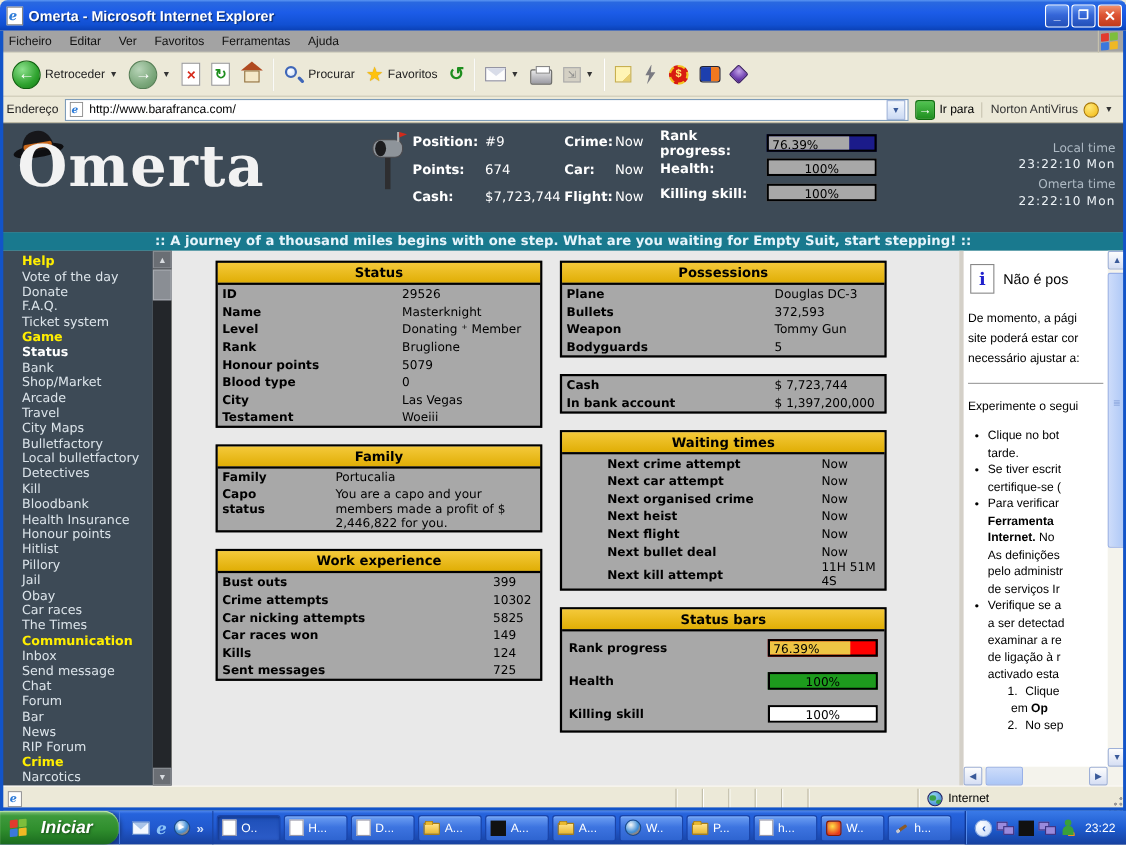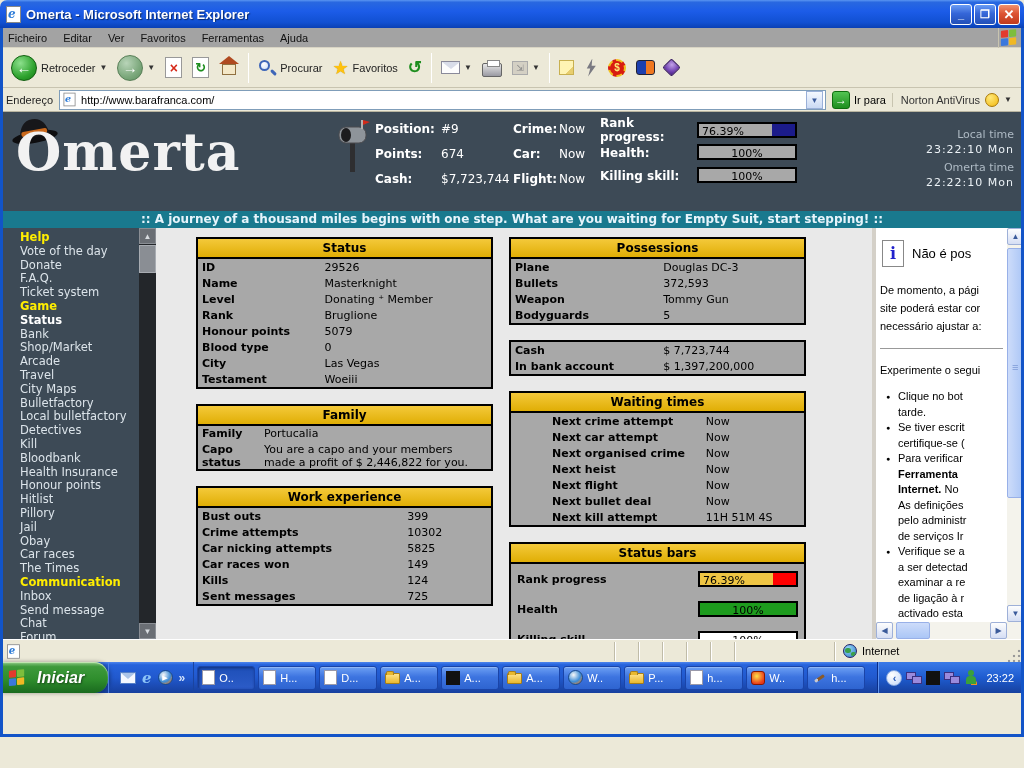--- a/index.html
+++ b/index.html
@@ -104,39 +104,39 @@
   .bar .blabel{position:absolute;inset:0;font-size:11px;line-height:16px;padding:0 3px;color:#000;}
   .hbars .row + .row .bar{margin-top:-2px;}
   .timezone{position:absolute;right:10px;top:16px;text-align:right;font-size:11px;}
   .timezone .tlabel{color:#AEBAC4;margin-bottom:2px;}
   .timezone .tval{color:#ECF2F6;letter-spacing:1px;margin-bottom:5px;margin-left:19px;}
   .mailbox{position:absolute;left:337px;top:8px;}
   .marquee{height:17px;background:#19798E;color:#E6F4FB;font-family:"DejaVu Sans",sans-serif;
     font-size:12px;font-weight:bold;text-align:center;line-height:16px;white-space:nowrap;overflow:hidden;}
 
   
-  .contentrow{display:flex;height:411px;}
+  .contentrow{display:flex;height:486px;}
   .sidebar{width:139px;background:#3D4A56;padding:3px 0 0 20px;font-family:"DejaVu Sans",sans-serif;
     font-size:11.5px;overflow:hidden;}
   .sideitem{color:#DCE4EA;line-height:13.8px;white-space:nowrap;cursor:pointer;}
   .sideitem.section{color:#FFEE00;font-weight:bold;}
   .sideitem.current{color:#FFFFFF;font-weight:bold;}
   .sidescroll{width:17px;background:#23262A;position:relative;}
   .sbtn{position:absolute;left:0;width:17px;height:16px;background:#6A6E74;border:1px solid #8A8E94;
     color:#D8DCE0;font-size:8px;text-align:center;line-height:15px;}
   .sbtn.up{top:0;} .sbtn.down{bottom:0;}
   .sthumb{position:absolute;left:0;top:17px;width:17px;height:28px;background:#8A8E94;border:1px solid #A8ACB2;}
 
   .main{flex:1;background:#E9E9E9;padding:9px 14px 0 40px;display:flex;gap:16px;
     font-family:"DejaVu Sans",sans-serif;overflow:hidden;}
   .col{width:297px;}
   .gtable{border:2px solid #000;background:#A8A8A8;margin-bottom:15px;}
   .gtitle{background:linear-gradient(#F4C93A,#E0AE05);border-bottom:2px solid #000;text-align:center;
     font-size:12px;font-weight:bold;padding:2px 0;color:#000;}
-  .grow{display:grid;padding:0 4px;min-height:16px;align-items:center;font-size:11px;color:#000;}
+  .grow{display:grid;padding:0 4px;min-height:16px;align-items:center;font-size:11px;color:#000;gap:41px;}
   .glabel{font-weight:bold;}
   .t-status .grow{grid-template-columns:43% 1fr;}
   .t-family .grow{grid-template-columns:62px 1fr;align-items:start;padding-top:1px;}
   .t-work .grow{grid-template-columns:72% 1fr;}
   .t-poss .grow{grid-template-columns:52% 1fr;}
   .t-money .grow{grid-template-columns:52% 1fr;}
   .t-wait .grow{grid-template-columns:62% 1fr;padding-left:41px;}
   .t-bars .brow{display:flex;align-items:center;height:30px;padding:0 6px;font-size:11px;}
   .t-bars .glabel{flex:1;}
   .t-bars .bar{background:#FF0000;}

